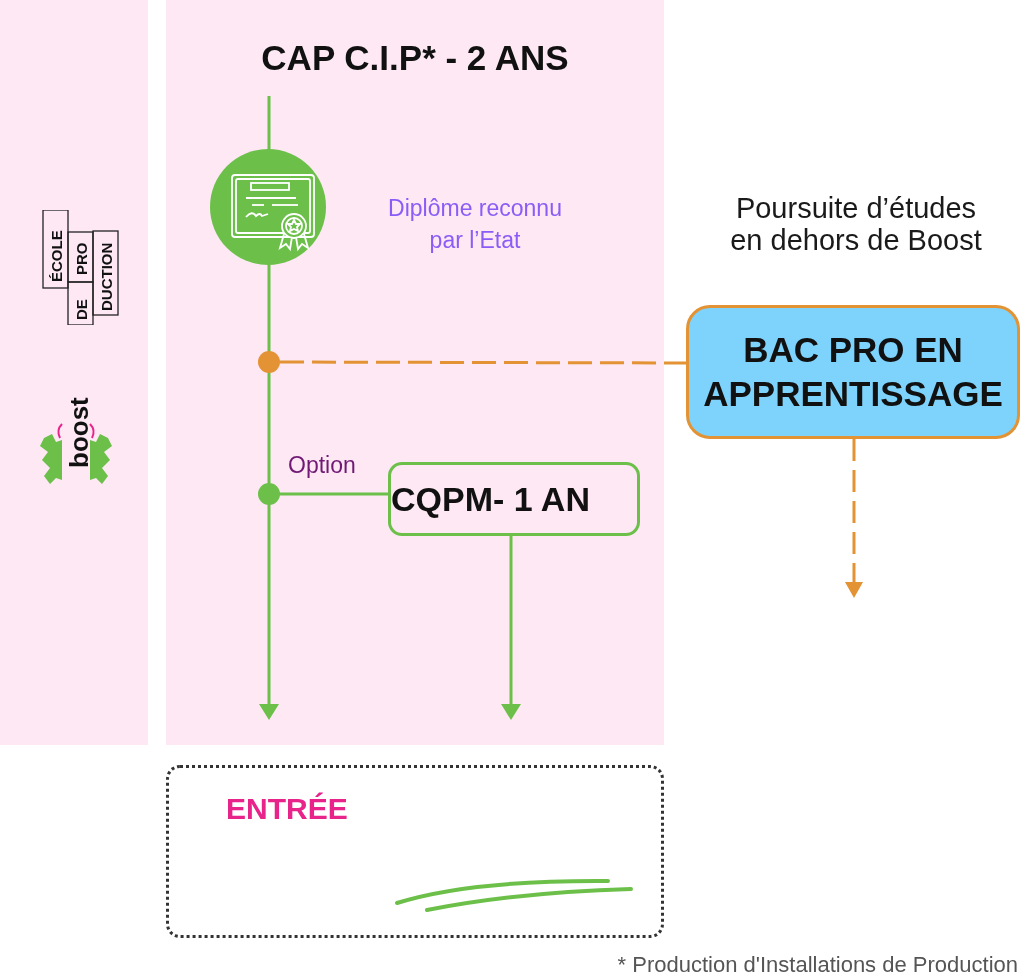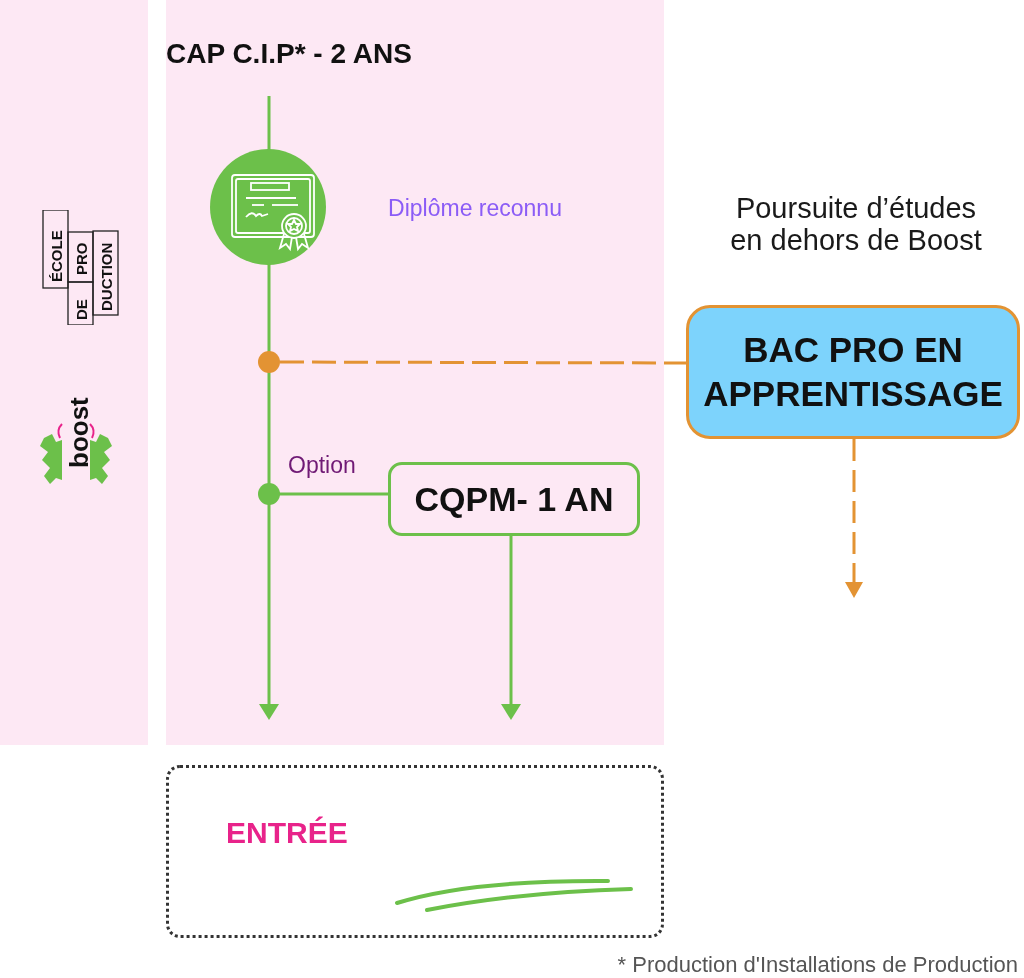--- a/index.html
+++ b/index.html
@@ -2,30 +2,30 @@
 <html><head>
 <meta charset="utf-8">
 <style>
   html, body { margin:0; padding:0; background:#ffffff; }
   body { width:1024px; height:978px; position:relative; overflow:hidden; font-family:"Liberation Sans", sans-serif; }
   .panel { position:absolute; background:#fde8f4; }
   #left-panel { left:0; top:0; width:148px; height:745px; }
   #main-panel { left:166px; top:0; width:498px; height:745px; }
   .abs { position:absolute; }
   #diagram-svg { position:absolute; left:0; top:0; width:1024px; height:978px; }
-  .title { left:166px; top:38px; width:498px; text-align:left; font-weight:bold; font-size:28px; color:#111; }
+  .title { left:166px; top:38px; width:498px; text-align:center; font-weight:bold; font-size:35px; color:#111; }
   .diplome { left:350px; top:192px; width:250px; text-align:center; font-size:23px; line-height:32px; color:#8b5cf6; }
   .poursuite { left:700px; top:192px; width:312px; text-align:center; font-size:29px; line-height:32px; color:#1a1a1a; }
   .bac-box { left:686px; top:305px; width:334px; height:134px; border:3px solid #e39333; border-radius:24px; box-sizing:border-box; background:#7dd3fc;
              display:flex; align-items:center; justify-content:center; text-align:center; font-weight:bold; font-size:35px; line-height:44px; color:#111; }
   .cqpm-box { left:388px; top:462px; width:252px; height:74px; border:3px solid #6cc04a; border-radius:14px; box-sizing:border-box; background:#fde8f4;
-              display:flex; align-items:center; justify-content:center; font-weight:bold; font-size:34px; color:#111; }
+              display:flex; align-items:center; font-weight:bold; font-size:34px; color:#111; }
   .option { left:288px; top:452px; font-size:23px; color:#701a75; }
   .vie-box { left:166px; top:765px; width:498px; height:173px; border:3px dotted #333; border-radius:14px; box-sizing:border-box; background:#fff; }
-  .vie-text { left:226px; top:790px; font-weight:bold; font-size:30px; line-height:38px; color:#e8238a;margin-top:24px; }
+  .vie-text { left:226px; top:790px; font-weight:bold; font-size:30px; line-height:38px; color:#e8238a; }
   .footnote { left:520px; top:952px; width:498px; text-align:right; font-size:22px; color:#555; }
   .logo-ecole { left:40px; top:210px; width:80px; height:115px; }
   .logo-boost { left:36px; top:368px; width:80px; height:120px; }
 </style>
 </head>
 <body>
 
 <div class="panel" id="left-panel"></div>
 <div class="panel" id="main-panel"></div>
 
@@ -85,20 +85,21 @@
   <g fill="none" stroke="#6cc04a" stroke-linecap="round">
     <path d="M397 903 Q470 880 608 881" stroke-width="4"></path>
     <path d="M427 910 Q520 892 631 889" stroke-width="4"></path>
   </g>
 </svg>
 
 <div class="abs title">CAP C.I.P* - 2 ANS</div>
 
 <div class="abs diplome">
   <div>Diplôme reconnu</div>
+  <div>par l’Etat</div>
 </div>
 
 <div class="abs poursuite">
   <div>Poursuite d’études</div>
   <div>en dehors de Boost</div>
 </div>
 
 <div class="abs bac-box">
   <div>
     <div>BAC PRO EN</div>

